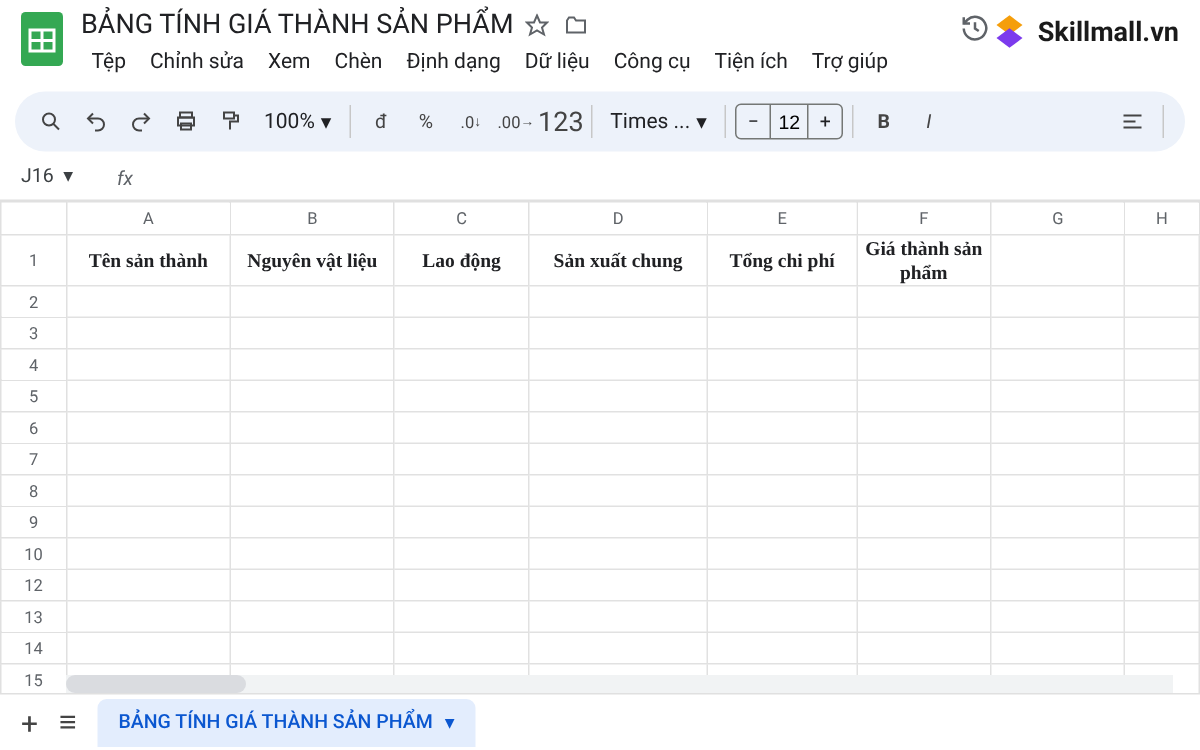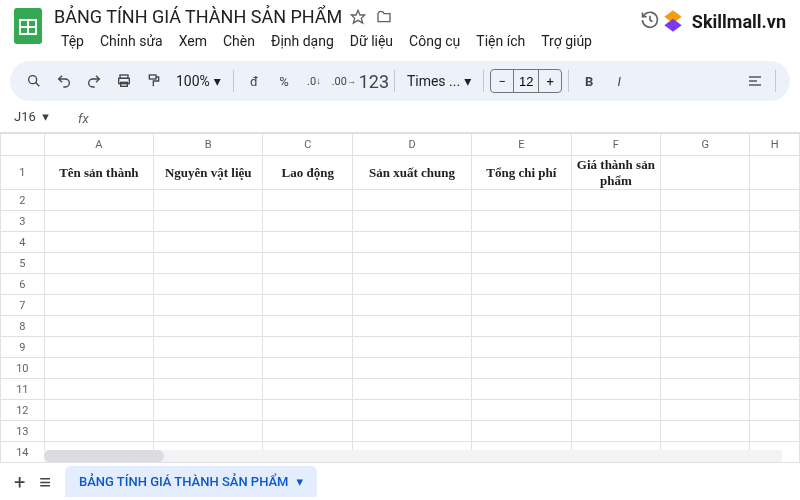--- a/index.html
+++ b/index.html
@@ -296,31 +296,20 @@
           <td></td>
           <td></td>
           <td></td>
           <td></td>
           <td></td>
           <td></td>
           <td></td>
           <td></td>
         </tr>
         <tr>
-          <th class="rowh">11</th>
-          <td></td>
-          <td></td>
-          <td></td>
-          <td></td>
-          <td></td>
-          <td></td>
-          <td></td>
-          <td></td>
-        </tr>
-        <tr>
           <th class="rowh">12</th>
           <td></td>
           <td></td>
           <td></td>
           <td></td>
           <td></td>
           <td></td>
           <td></td>
           <td></td>
         </tr>

